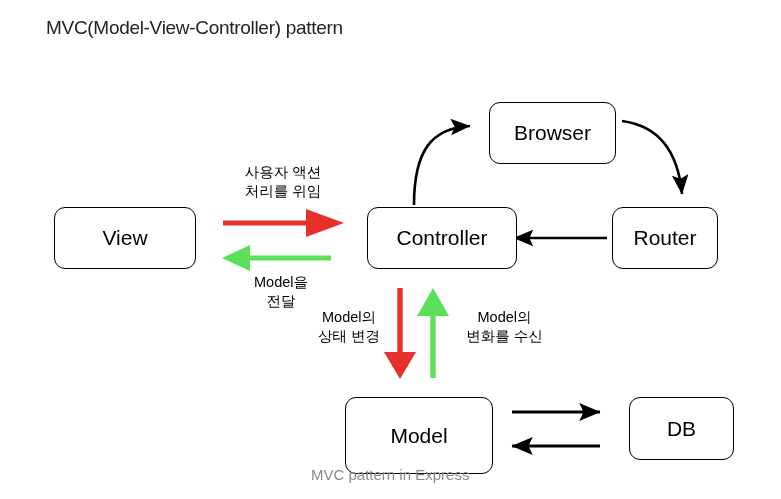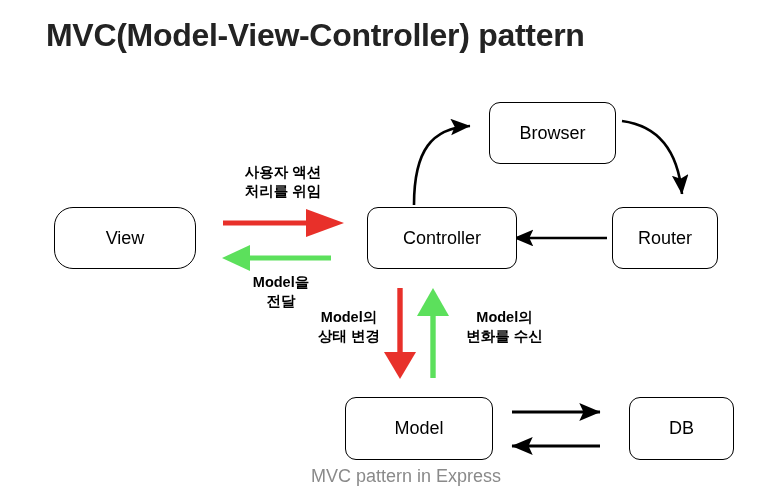--- a/index.html
+++ b/index.html
@@ -12,66 +12,66 @@
     height: 499px;
     position: relative;
     overflow: hidden;
     font-family: "Liberation Sans", sans-serif;
     -webkit-font-smoothing: antialiased;
   }
   #page-title {
     position: absolute;
     left: 46px;
     top: 17px;
-    font-size: 32px;
-    font-weight: bold;
+    font-size: 19px;
+    font-weight: normal;
     color: #232323;
     letter-spacing: -0.3px;
     white-space: nowrap;
   }
   .node {
     position: absolute;
     box-sizing: border-box;
     border: 1.7px solid #000000;
     border-radius: 11px;
     background: #ffffff;
     display: flex;
     align-items: center;
     justify-content: center;
     color: #000000;
-    font-size: 18px;
+    font-size: 21px;
     font-weight: normal;
     white-space: nowrap;
   }
-  #node-view     { left: 54px;  top: 207px; width: 142px; height: 62px; border-radius: 19px; }
+  #node-view     { left: 54px;  top: 207px; width: 142px; height: 62px; }
   #node-controller { left: 345px; top: 207px; width: 150px; height: 62px; margin-left: 22px; }
   #node-browser  { left: 489px; top: 102px; width: 127px; height: 62px; }
   #node-router   { left: 612px; top: 207px; width: 106px; height: 62px; text-align: right; }
-  #node-model    { left: 345px; top: 397px; width: 148px; height: 63px; }
+  #node-model    { left: 345px; top: 397px; width: 148px; height: 77px; }
   #node-db       { left: 613px; top: 397px; width: 105px; height: 63px; margin-left: 16px; }
 
   .edge-label {
     position: absolute;
     font-size: 14.5px;
-    font-weight: bold;
+    font-weight: normal;
     color: #000000;
     line-height: 1.32;
     text-align: center;
     white-space: pre-line;
   }
   #label-user-action   { left: 218px; top: 163px; width: 130px; }
   #label-model-pass    { left: 216px; top: 273px; width: 130px; }
   #label-model-change  { left: 300px; top: 308px; width: 98px; text-align: center; }
   #label-model-receive { left: 452px; top: 308px; width: 105px; text-align: center; }
 
   #caption {
     position: absolute;
     left: 311px;
     top: 466px;
-    font-size: 18px;
+    font-size: 15px;
     color: #8a8a8a;
     white-space: nowrap;
   }
   #diagram-canvas {
     position: absolute;
     left: 0; top: 0;
     width: 781px; height: 499px;
     pointer-events: none;
   }
 </style>

